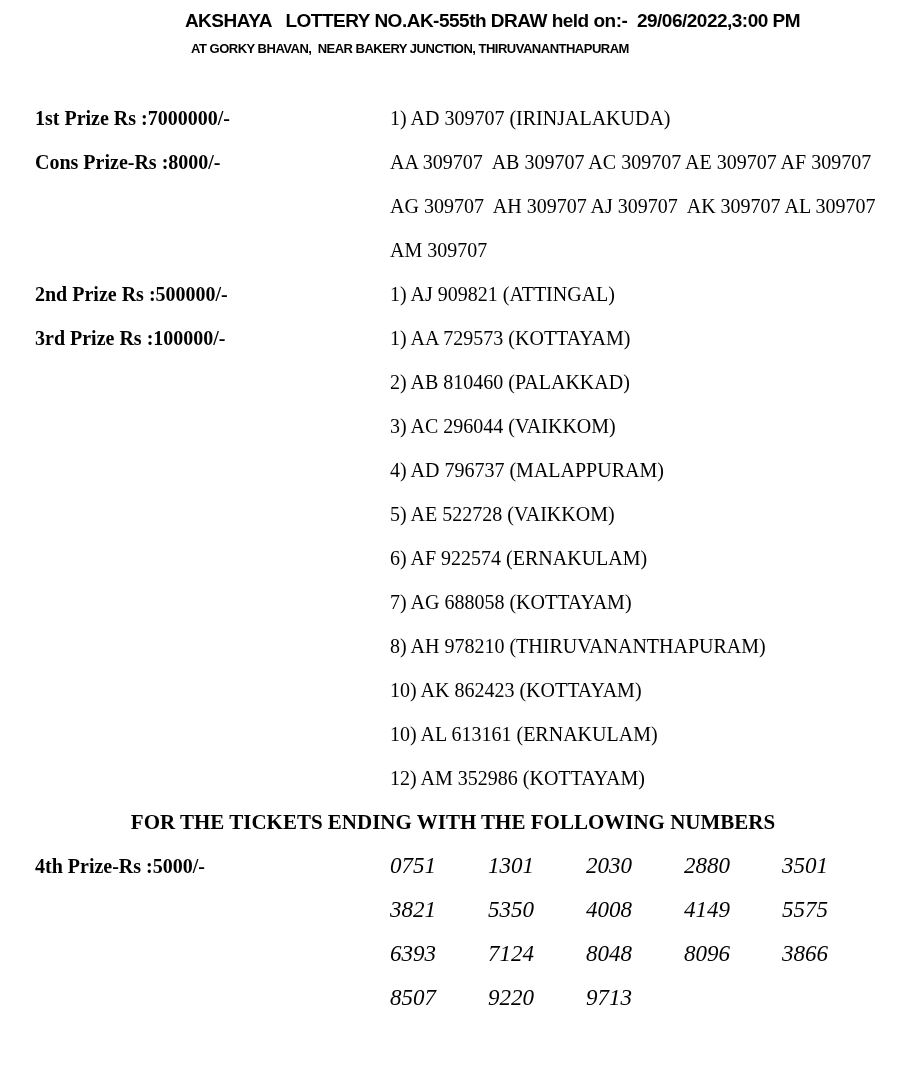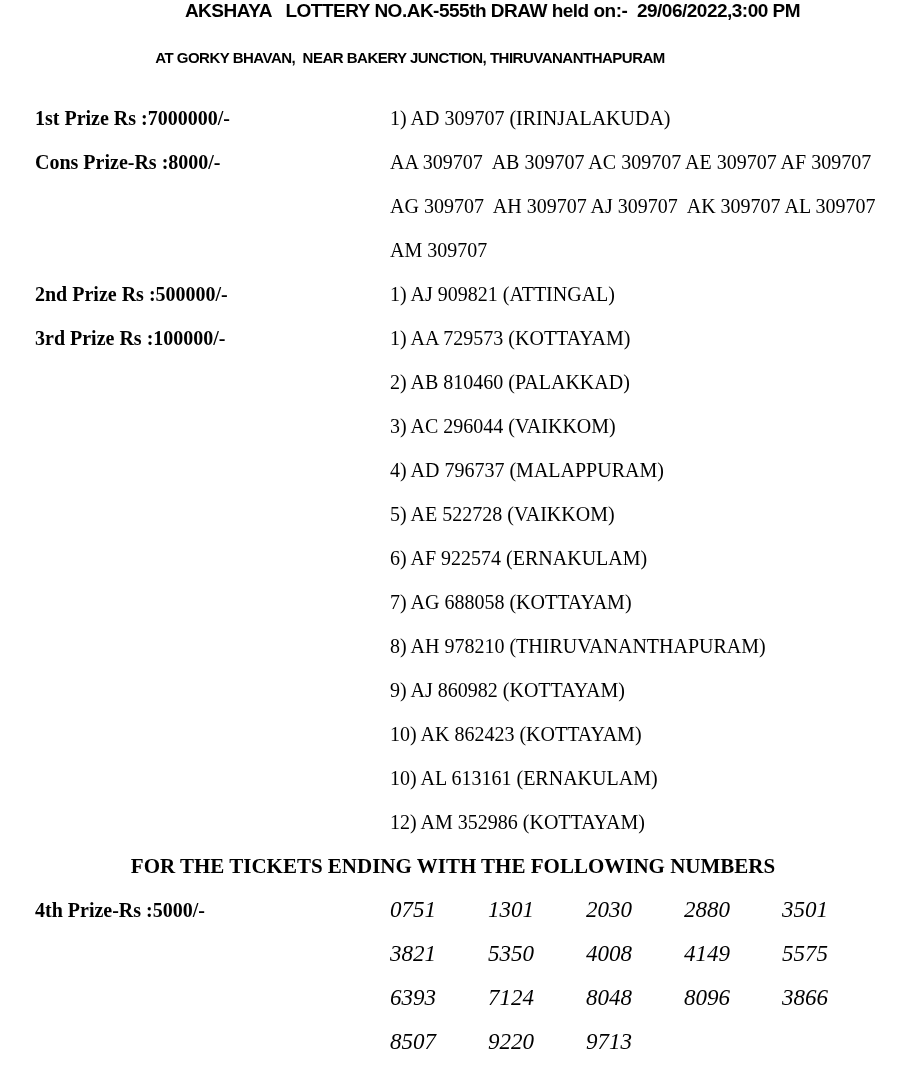--- a/index.html
+++ b/index.html
@@ -20,22 +20,22 @@
     left: 0;
     width: 100%;
     text-align: center;
     font-family: "Liberation Sans", "DejaVu Sans", sans-serif;
     font-weight: bold;
     font-size: 19px;
     letter-spacing: -0.5px;
     white-space: pre;
     box-sizing: border-box;
   }
-  .title-draw { top: 0; padding-left: 79px; }
-  .title-venue { top: 49px; padding-right: 86px; font-size: 15px; }
+  .title-draw { top: 10px; padding-left: 79px; }
+  .title-venue { top: 41px; padding-right: 86px; font-size: 13px; }
 
   .doc {
     position: absolute;
     top: 96px;
     left: 0;
     width: 100%;
   }
   .row {
     display: flex;
     height: 44px;
@@ -133,24 +133,20 @@
     <div class="row">
       <div class="label"></div>
       <div class="content">7) AG 688058 (KOTTAYAM)</div>
     </div>
     <div class="row">
       <div class="label"></div>
       <div class="content">8) AH 978210 (THIRUVANANTHAPURAM)</div>
     </div>
     <div class="row">
       <div class="label"></div>
-      <div class="content">9) AJ 860982 (KOTTAYAM)</div>
-    </div>
-    <div class="row">
-      <div class="label"></div>
       <div class="content">10) AK 862423 (KOTTAYAM)</div>
     </div>
     <div class="row">
       <div class="label"></div>
       <div class="content">10) AL 613161 (ERNAKULAM)</div>
     </div>
     <div class="row">
       <div class="label"></div>
       <div class="content">12) AM 352986 (KOTTAYAM)</div>
     </div>

